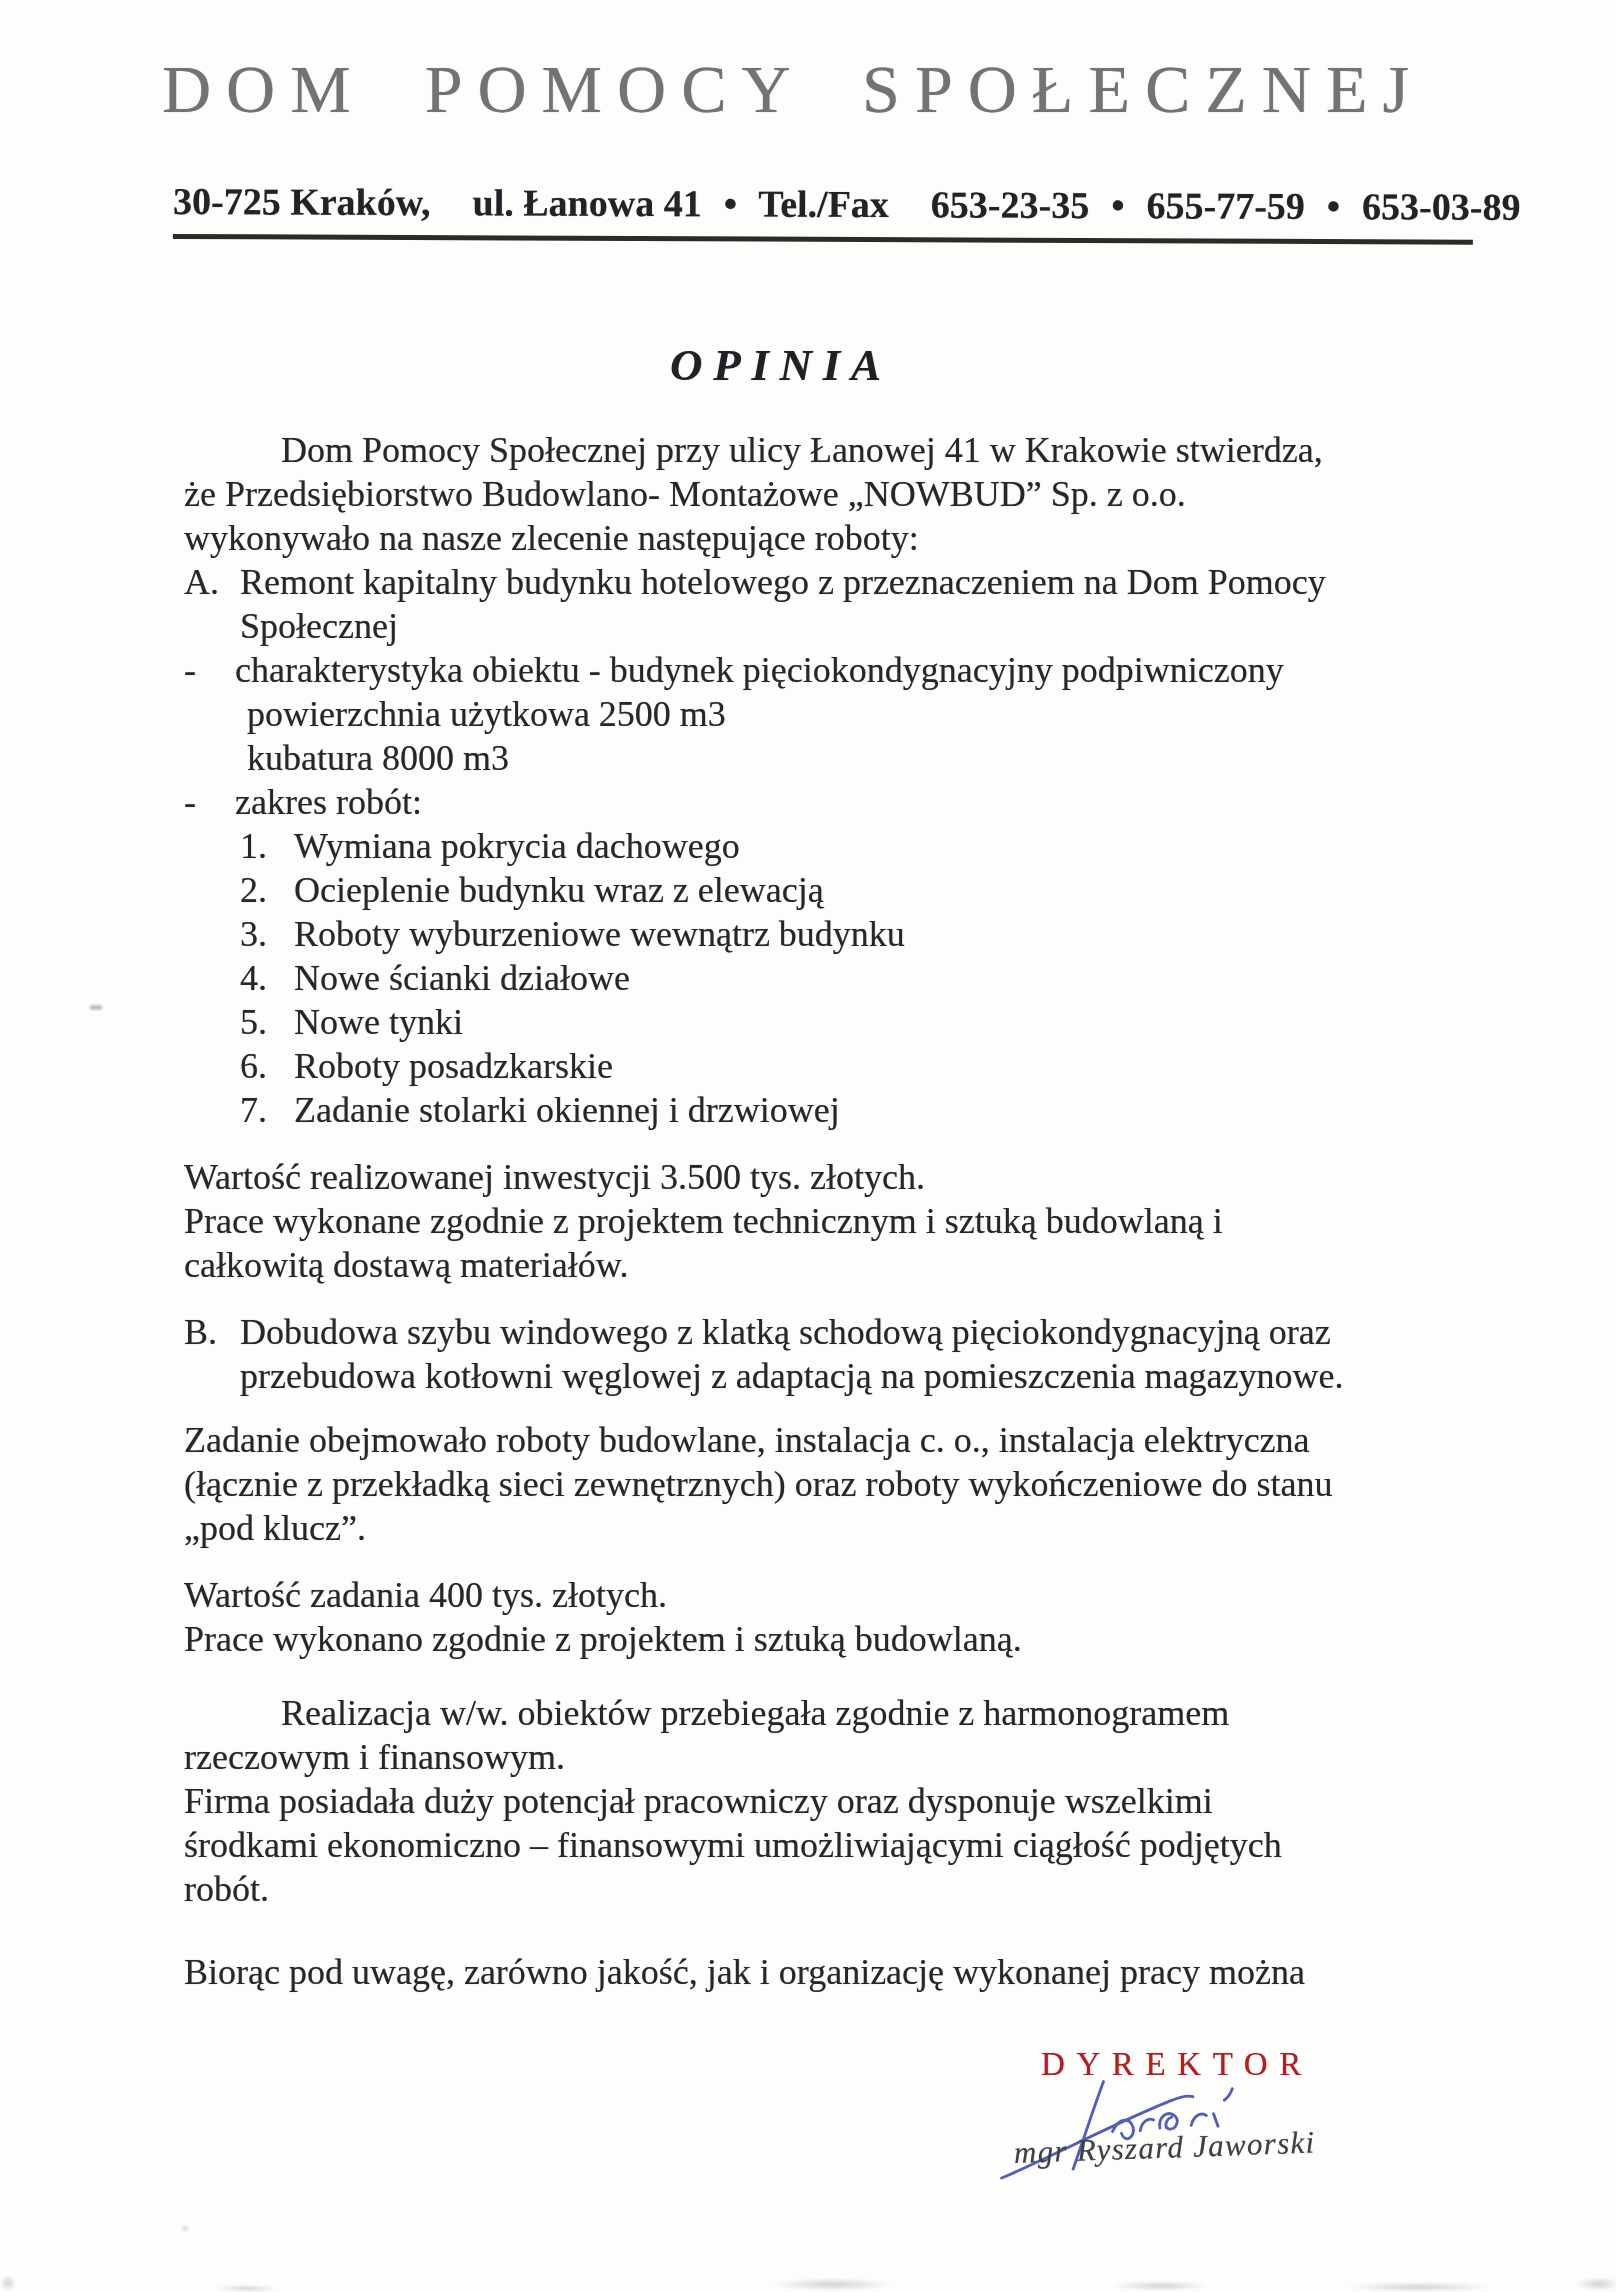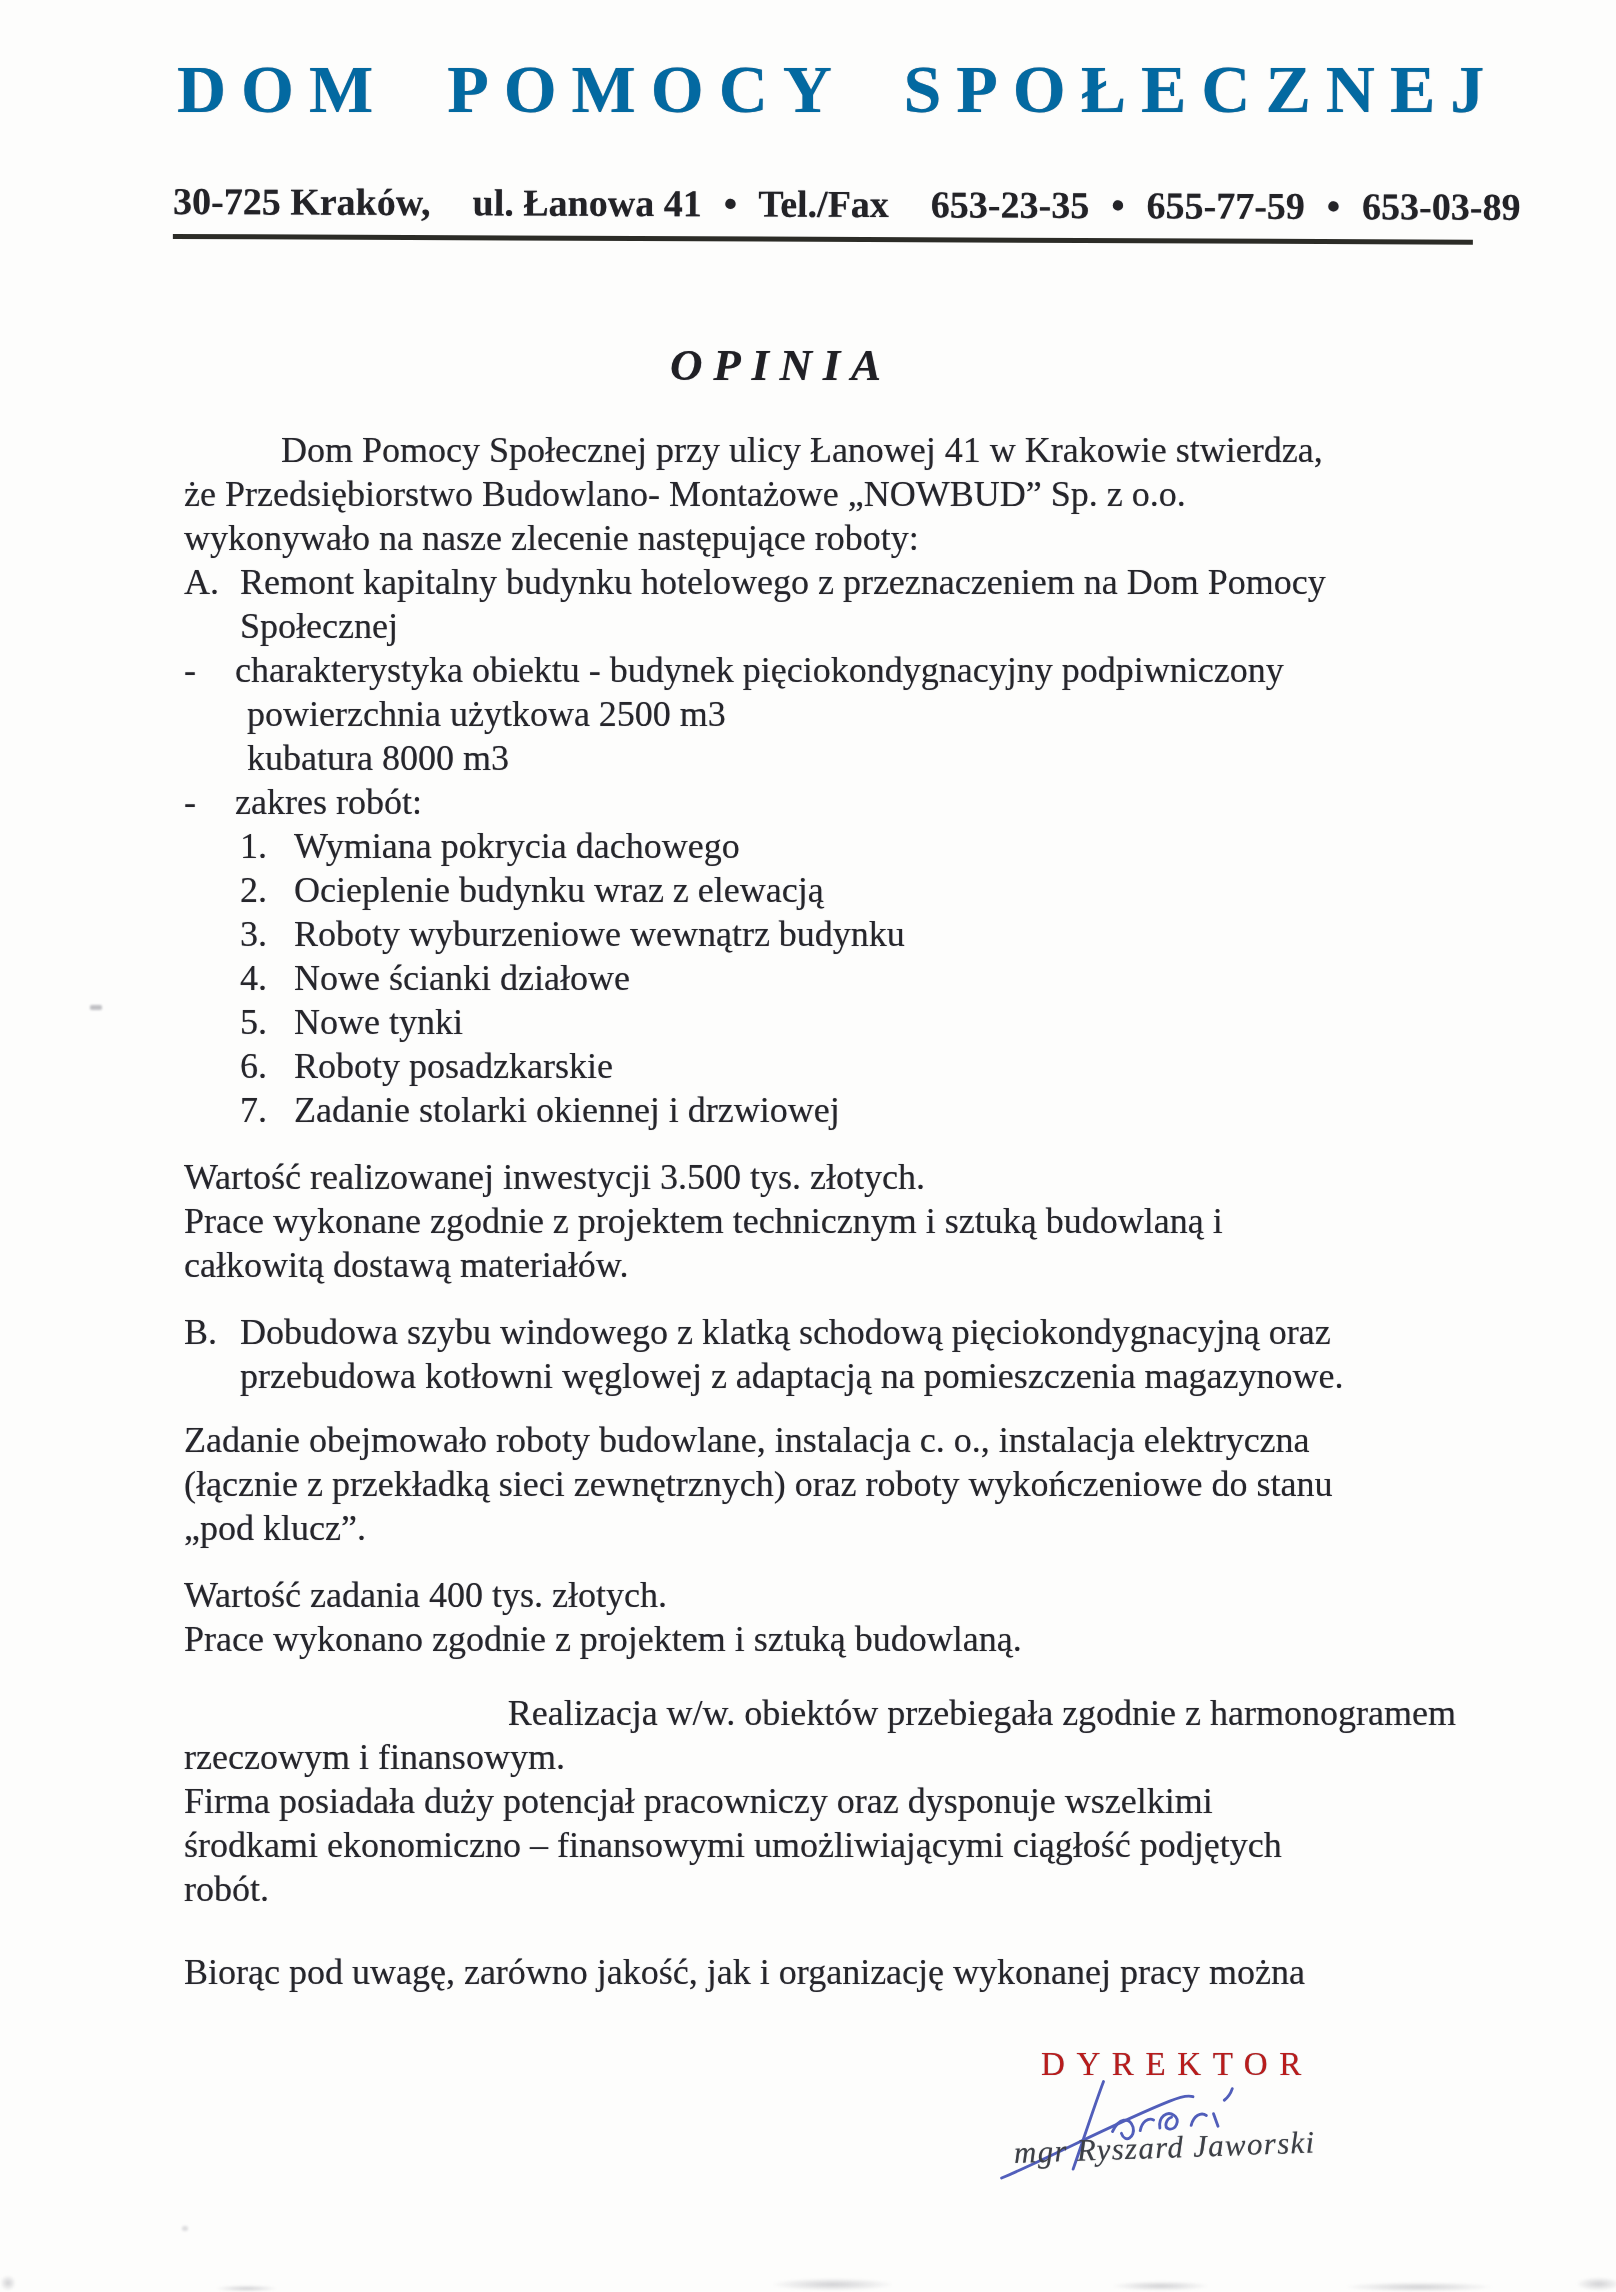--- a/index.html
+++ b/index.html
@@ -19,23 +19,23 @@
   .edge-top{
     position:absolute;top:0;left:1378;width:427;height:3.6px;
     background:linear-gradient(to right, rgba(70,70,60,.45), #3e3e35 35%, #34342c);
     transform:rotate(.08deg);
   }
   .speck{position:absolute;background:rgba(100,100,112,.4);border-radius:1.8px;filter:blur(0.9px);}
   .smudge{position:absolute;background:radial-gradient(ellipse at center, rgba(110,110,122,.30), rgba(110,110,122,0) 70%);filter:blur(1.3px);}
 
   
   .org-name{
-    position:absolute;left:177px;top:50px;margin:0;
-    font-size:68px;font-weight:bold;letter-spacing:15px;word-spacing:27px;
-    color:#0369a1;white-space:nowrap;
+    position:absolute;left:162px;top:50px;margin:0;
+    font-size:68px;font-weight:normal;letter-spacing:15px;word-spacing:27px;
+    color:#737373;white-space:nowrap;
   }
   .address-row{
     position:absolute;left:173px;top:179px;width:1300px;
     font-size:38px;font-weight:bold;white-space:nowrap;
     border-bottom:5.4px solid #2c2c27;padding-bottom:10.7px;
     transform:rotate(.25deg);transform-origin:left center;
     color:#232327;
   }
   .address-row .seg-gap{display:inline-block;width:23px;}
   .address-row .sep{display:inline-block;margin:0 12.5px;}
@@ -60,21 +60,21 @@
   .indent1{padding-left:97px;}
   .row{display:flex;}
   .lbl{flex:none;width:56px;}
   .lbl-dash{flex:none;width:51px;}
   .cont-a{padding-left:56px;}
   .sub{padding-left:63px;}
   .works{padding-left:56px;}
   .num{flex:none;width:54px;}
   .gap-26{margin-top:23px;}
   .gap-22{margin-top:19.7px;}
-  .gap-34{margin-top:30px;text-align:right;}
+  .gap-34{margin-top:30px;}
   .gap-44{margin-top:39px;}
 
   
   .sig-block{position:absolute;left:1014px;top:2046px;width:385px;}
   .sig-role{
     font-size:33px;letter-spacing:11.6px;color:#b91c1c;
     padding-left:27px;white-space:nowrap;
   }
   .sig-ink{position:absolute;left:-16px;top:30px;width:313px;height:112px;}
   .sig-name{

